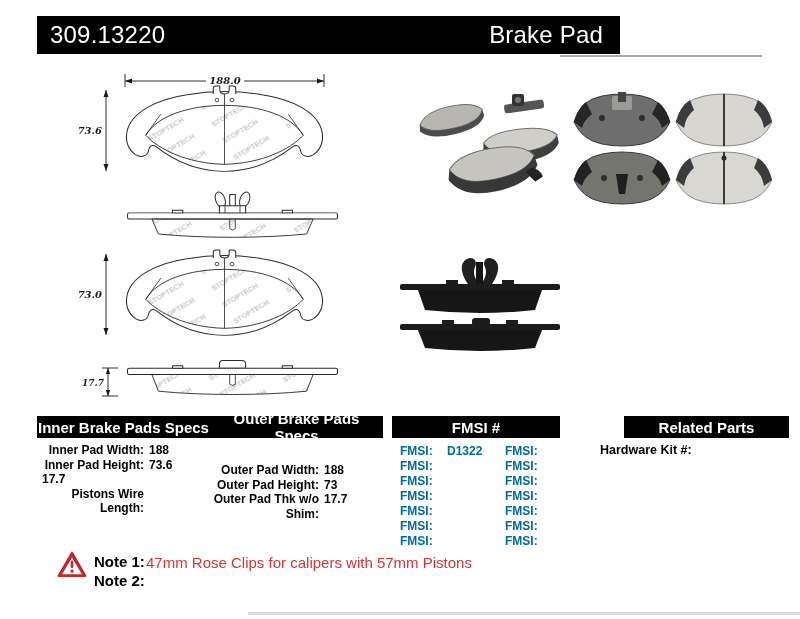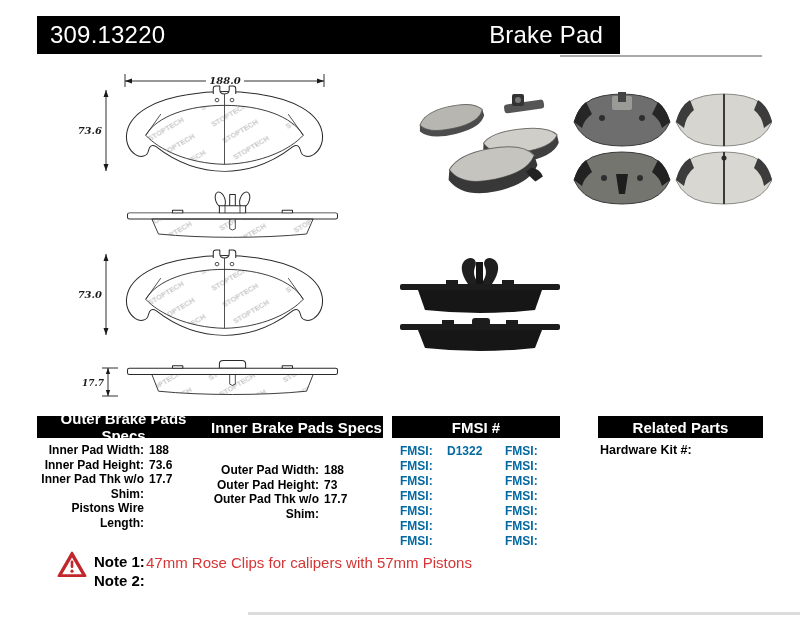--- a/index.html
+++ b/index.html
@@ -208,41 +208,40 @@
   <g>
     <rect x="74" y="66" width="18" height="8" rx="3" fill="#1c1c1c"></rect>
     <rect x="2" y="72" width="160" height="6" rx="2" fill="#1c1c1c"></rect>
     <rect x="44" y="68" width="12" height="5" fill="#1c1c1c"></rect>
     <rect x="108" y="68" width="12" height="5" fill="#1c1c1c"></rect>
     <path d="M 20,78 L 144,78 L 137,96 Q 82,102 27,96 Z" fill="#161616"></path>
   </g>
 </svg>
 
 <div class="abs th-bar th-split" style="left:37px;width:346px;">
+  <span>Inner Brake Pads Specs</span>
   <span>Outer Brake Pads Specs</span>
-  <span>Inner Brake Pads Specs</span>
 </div>
 <div class="abs th-bar" style="left:392px;width:168px;">
   <span>FMSI #</span>
 </div>
-<div class="abs th-bar" style="left:598px;width:165px;">
+<div class="abs th-bar" style="left:624px;width:165px;">
   <span>Related Parts</span>
 </div>
 
 <div class="abs spec-block" style="left:37px;top:443px;width:150px;">
   <div class="spec-line">
     <span class="spec-label">Inner Pad Width:</span>
     <span class="spec-value">188</span>
   </div>
   <div class="spec-line">
     <span class="spec-label">Inner Pad Height:</span>
     <span class="spec-value">73.6</span>
   </div>
   <div class="spec-line">
-    <span class="spec-label">Inner Pad Thk w/o Shim:</span>
     <span class="spec-value">17.7</span>
   </div>
   <div class="spec-line">
     <span class="spec-label">Pistons Wire Length:</span>
     <span class="spec-value"></span>
   </div>
 </div>
 
 <div class="abs spec-block" style="left:212px;top:443px;width:150px;margin-top:20px;">
   <div class="spec-line">

